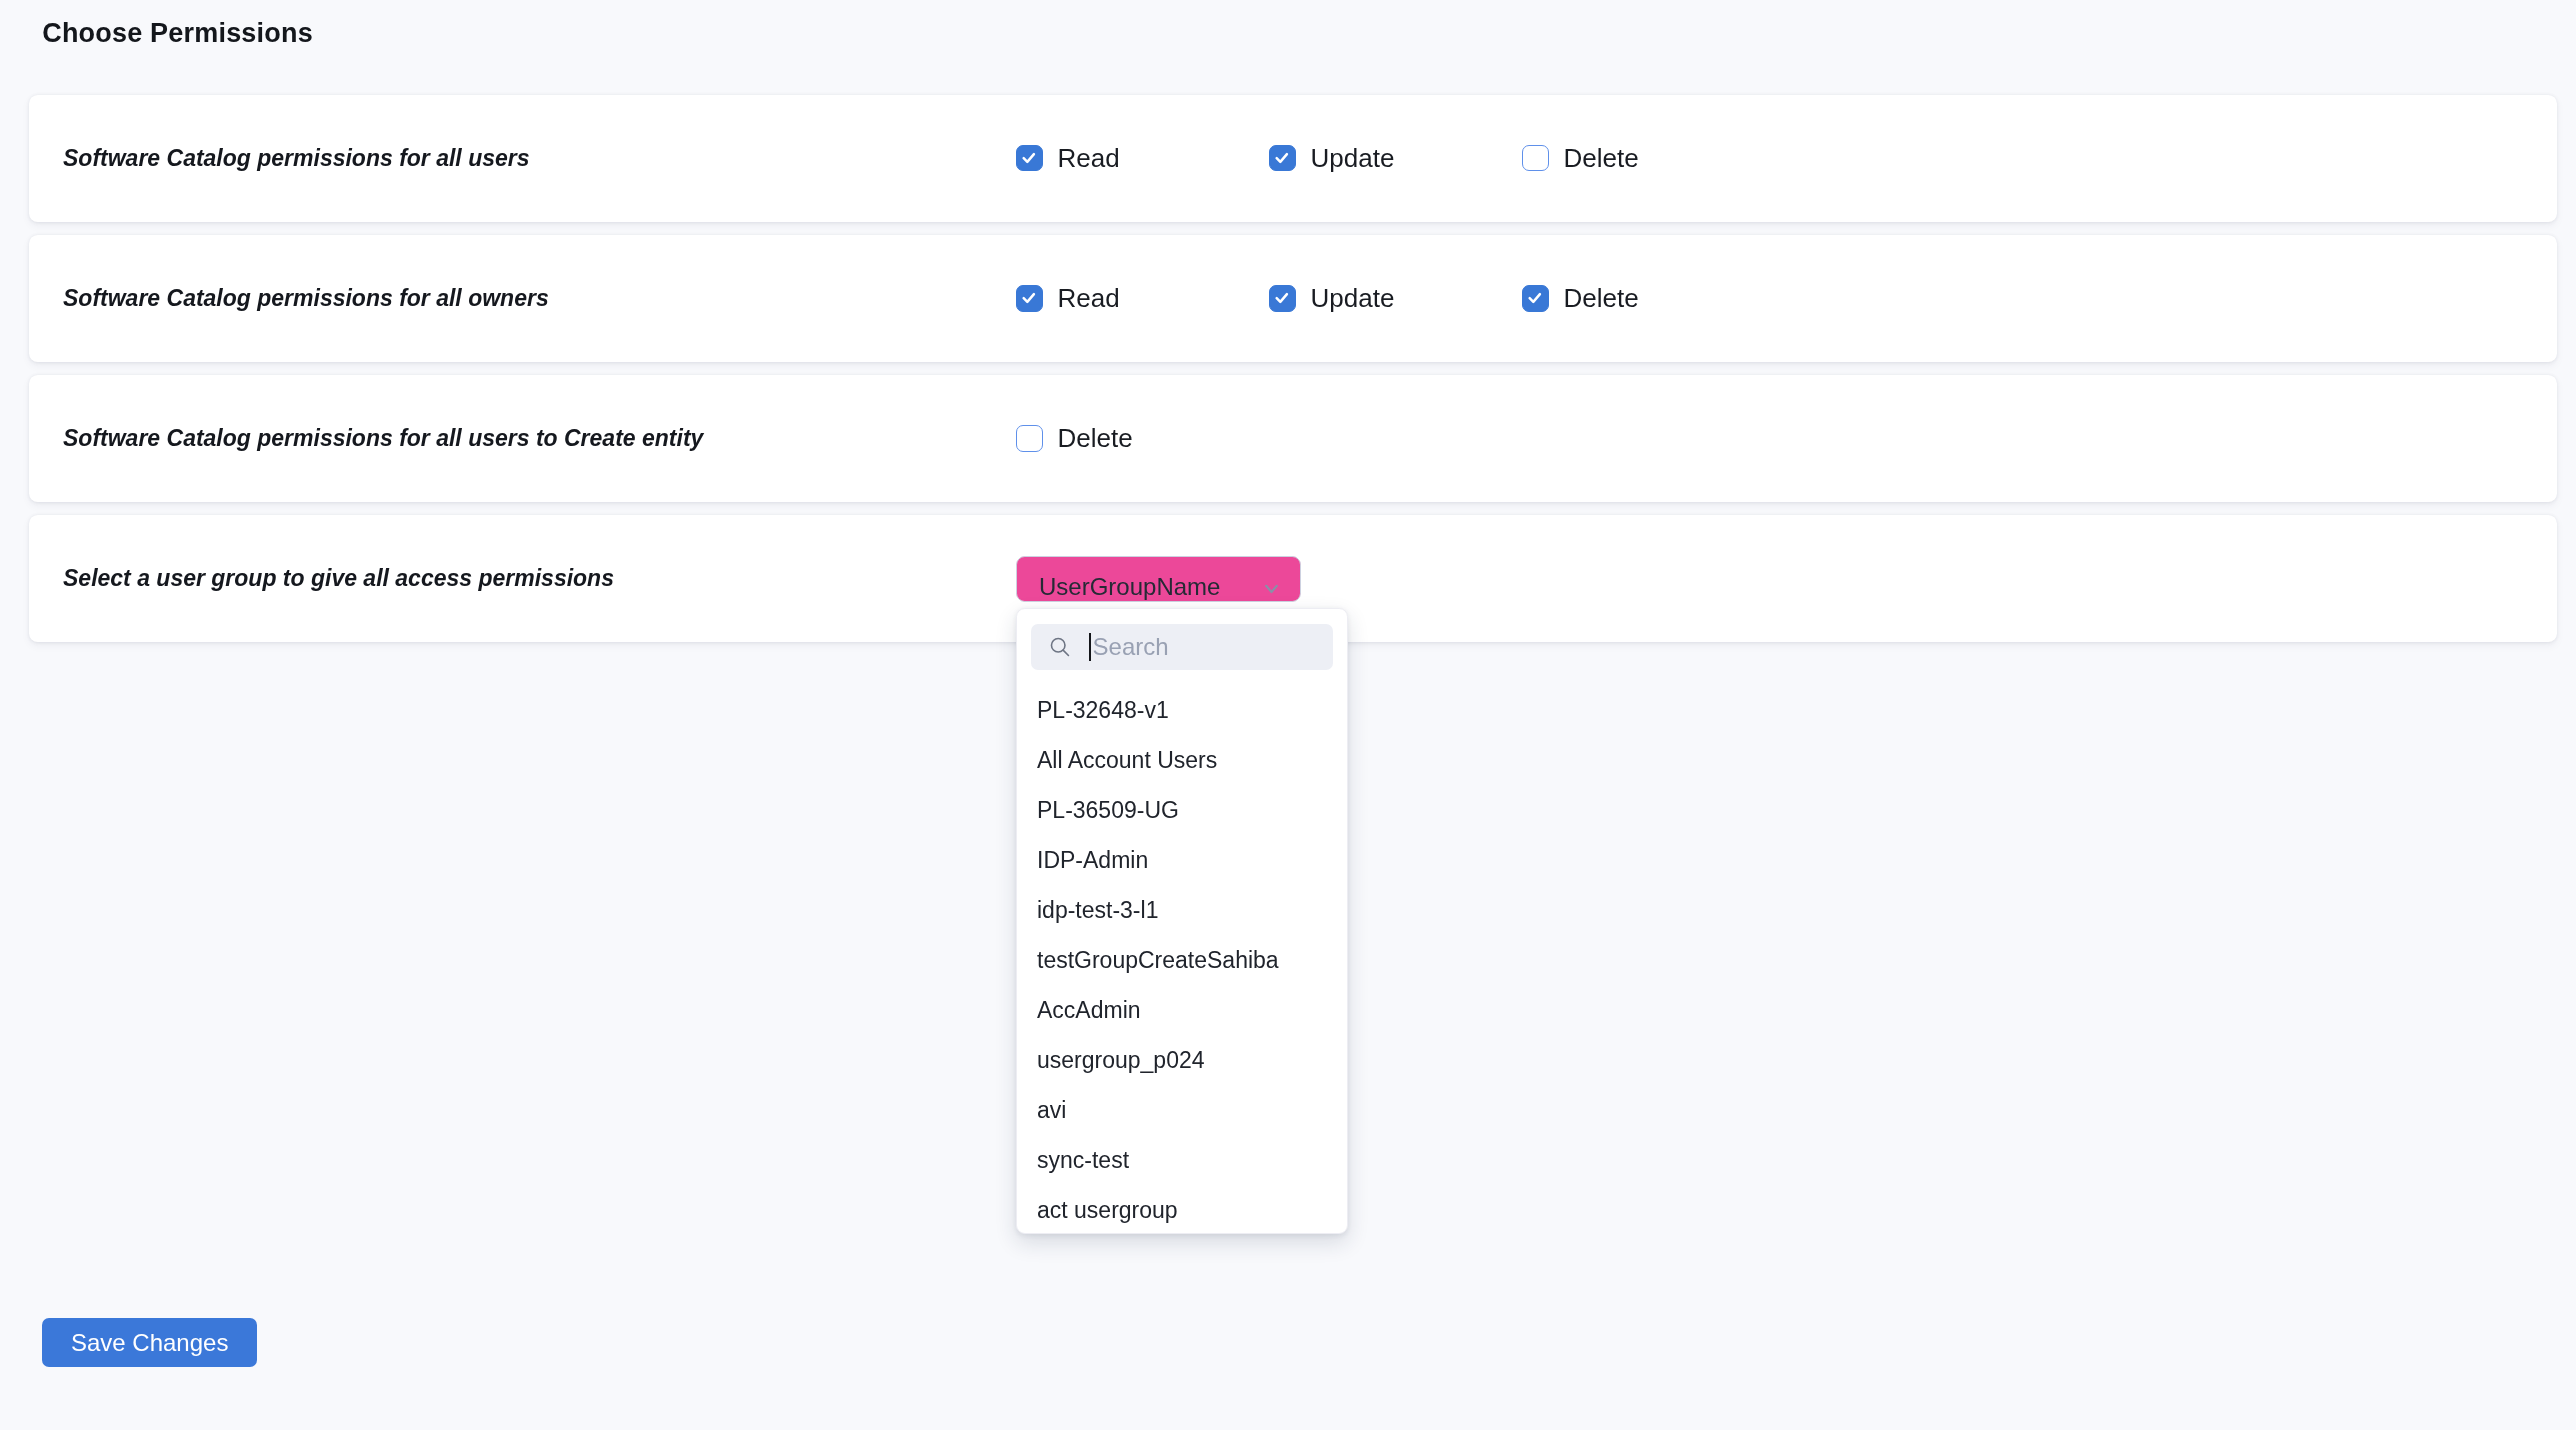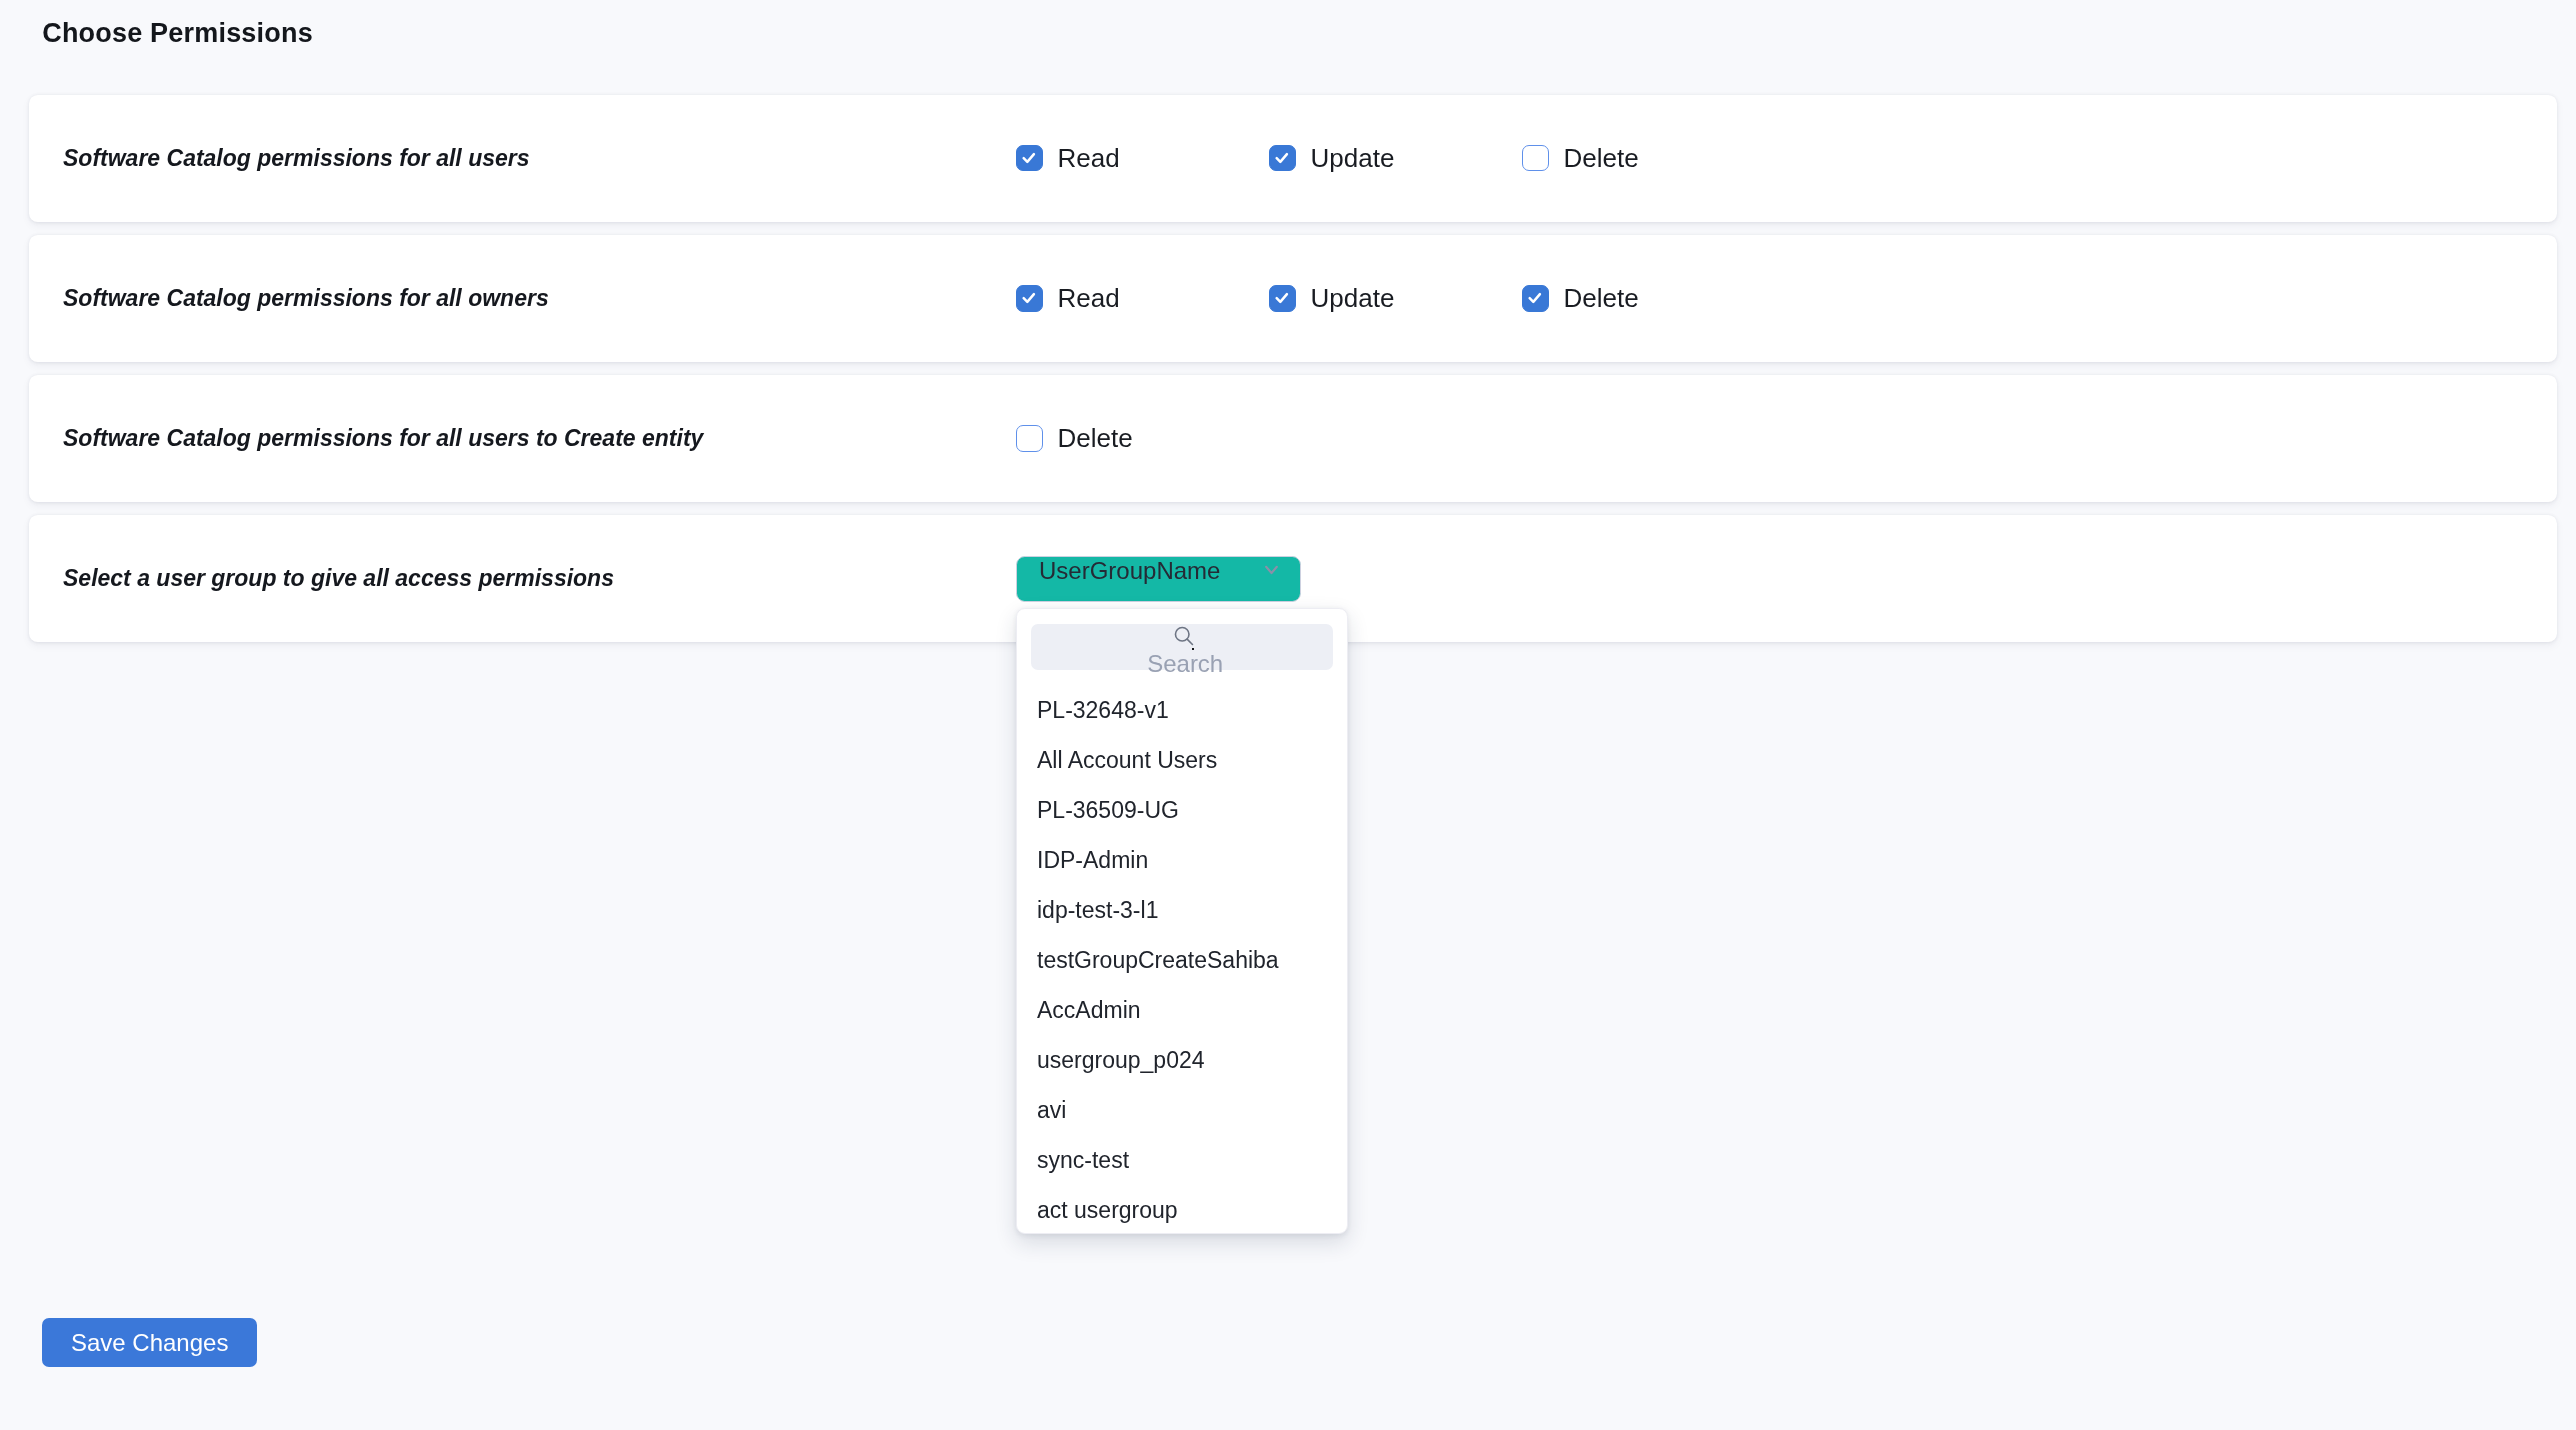--- a/index.html
+++ b/index.html
@@ -53,22 +53,22 @@
   .checkbox.checked { background: #3978d6; border-color: #3978d6; }
   .checkbox.checked svg { display: block; }
   .checkbox-label { margin-left: 15px; font-size: 26px; color: #191c22; }
 
   
   .control-col { position: relative; }
   .select-trigger {
     width: 285px; height: 46px;
     border: 0.9px solid #cdd1e0;
     border-radius: 8.8px;
-    background: #14b8a6;
-    display: flex; align-items: flex-start; justify-content: space-between;
+    background: #ec4899;
+    display: flex; align-items: flex-end; justify-content: space-between;
     padding: 0 16px 0 22px;
     cursor: pointer;
   }
   .select-trigger-label { font-size: 24px; font-weight: 500; color: #252a35; }
   .chevron-icon { display: flex; }
 
   
   .dropdown-panel {
     position: absolute;
     left: 987px; top: 93px;
@@ -80,21 +80,20 @@
     z-index: 20;
     overflow: hidden;
   }
   .search-box {
     margin: 15px 14px 0 14px;
     height: 46px;
     background: #edeff5;
     border-radius: 7px;
     display: flex; align-items: center;
     padding: 0 12.4px 0 17px;
-    flex-direction: column;
   }
   .search-icon { display: flex; flex: 0 0 auto; }
   .caret {
     width: 1.8px; height: 28px;
     background: #14161a;
     margin-left: 17px;
     flex: 0 0 1.8px;
   }
   .search-placeholder {
     margin-left: 1.8px;

